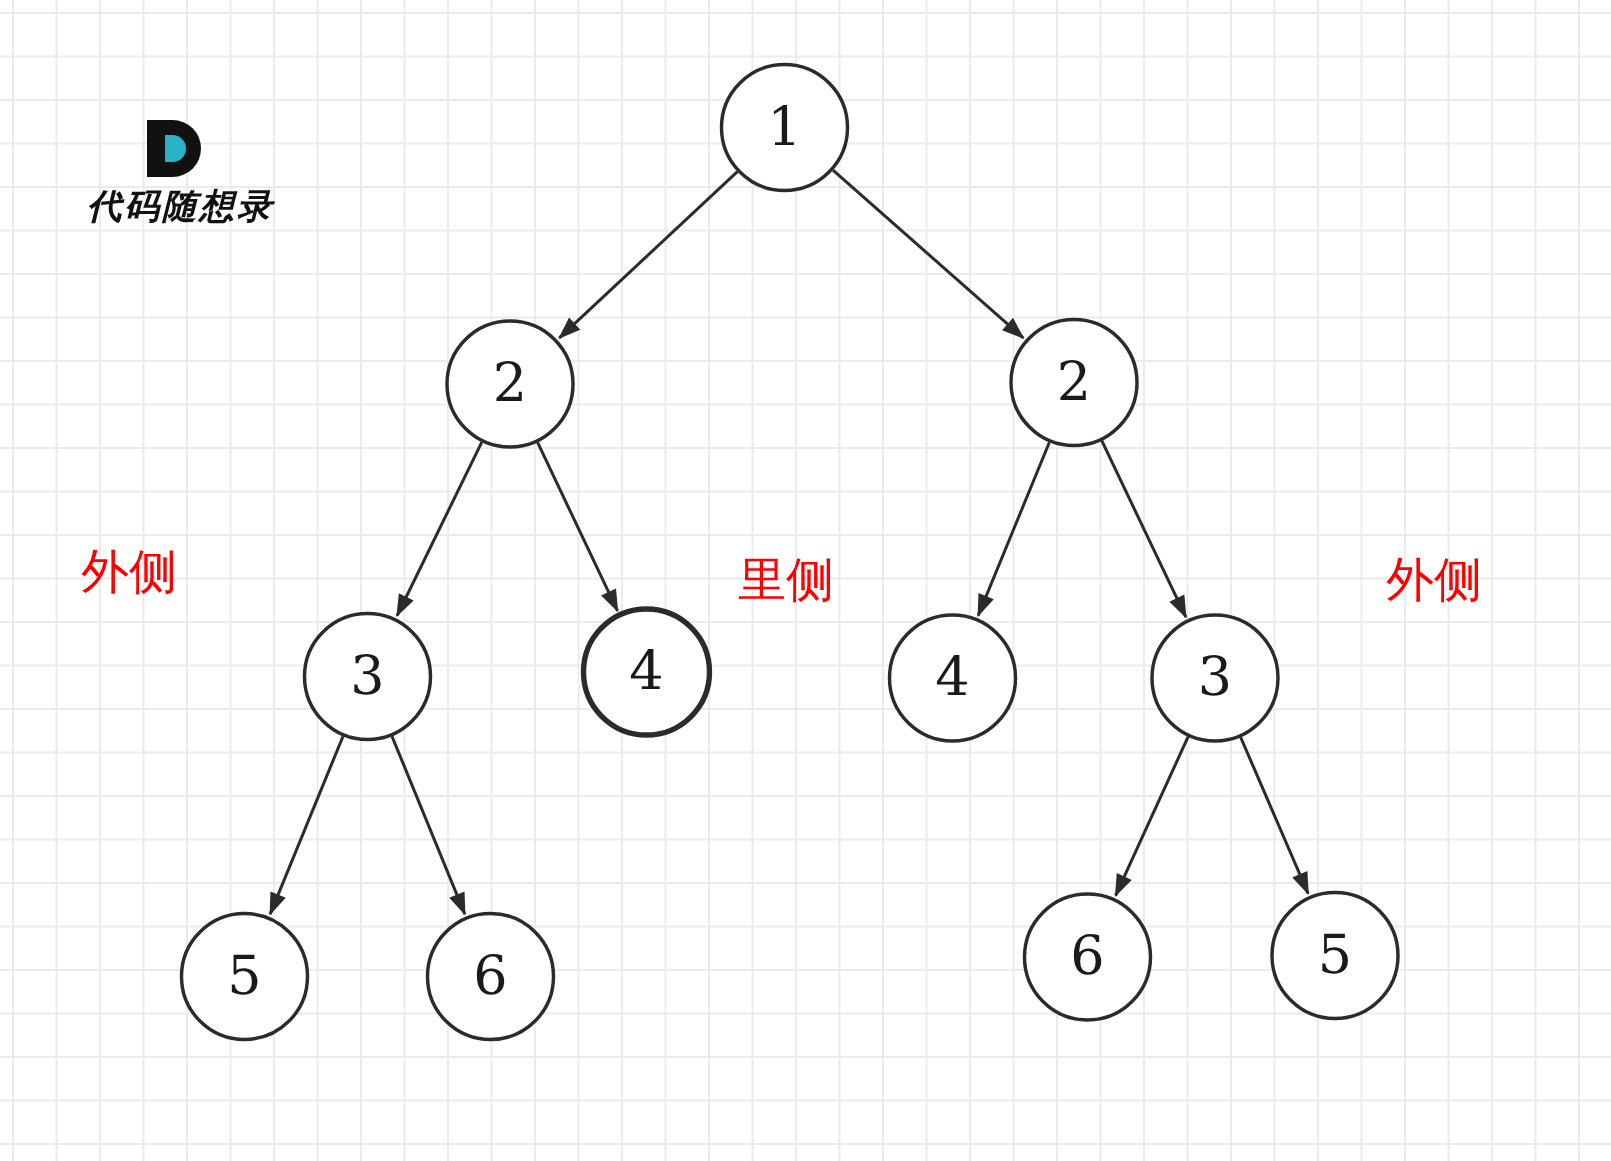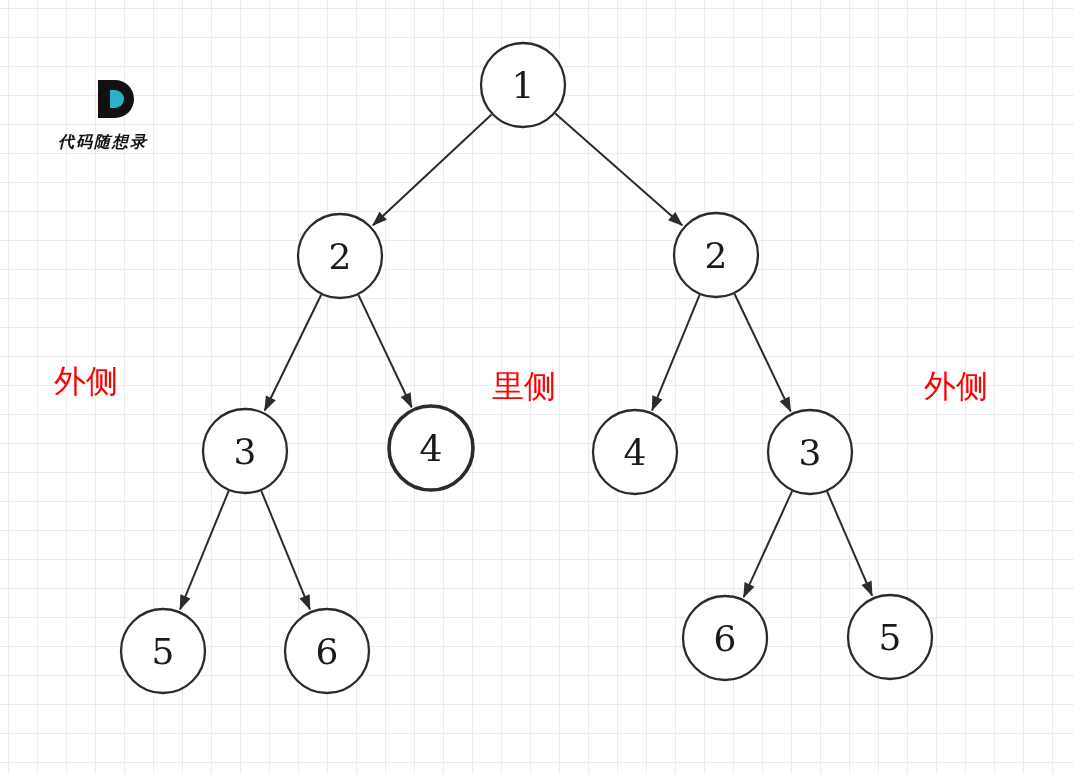--- a/index.html
+++ b/index.html
@@ -29,25 +29,25 @@
     position: absolute;
     left: 58px;
     top: 78px;
     width: 180px;
   }
   .logo-mark {
     margin-left: 36px;
     height: 42px;
   }
   .logo-text {
-    margin-top: 12px;
+    margin-top: 2px;
     font-family: "DejaVu Serif", serif;
     font-style: italic;
     font-weight: 700;
-    font-size: 16px;
+    font-size: 23px;
     letter-spacing: 2px;
     color: #111111;
     white-space: nowrap;
   }
   .edge-line {
     fill: none;
   }
   .node-circle {
     fill: #ffffff;
   }

